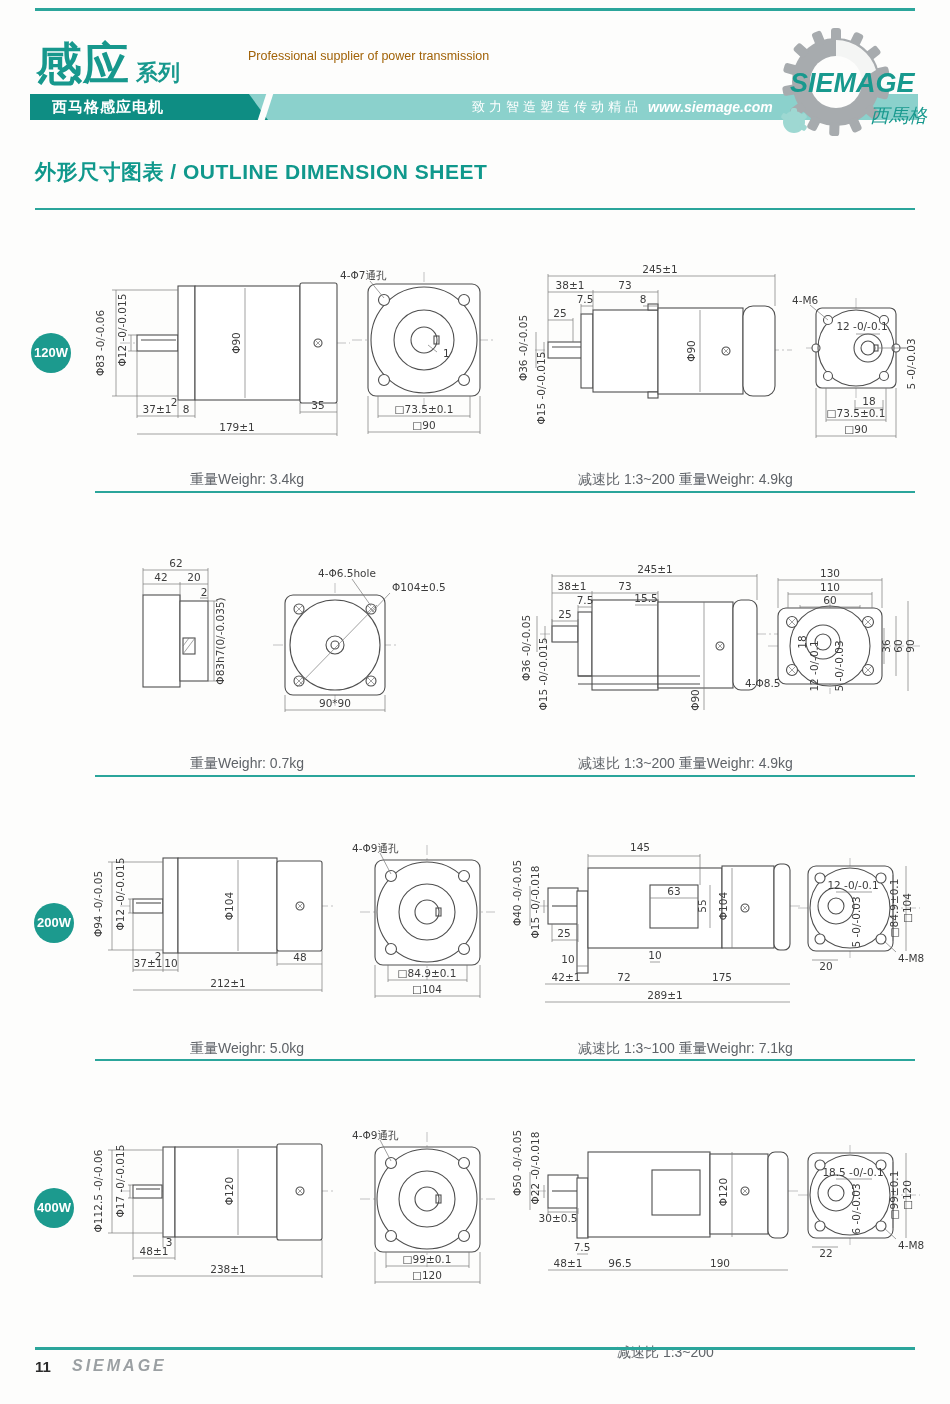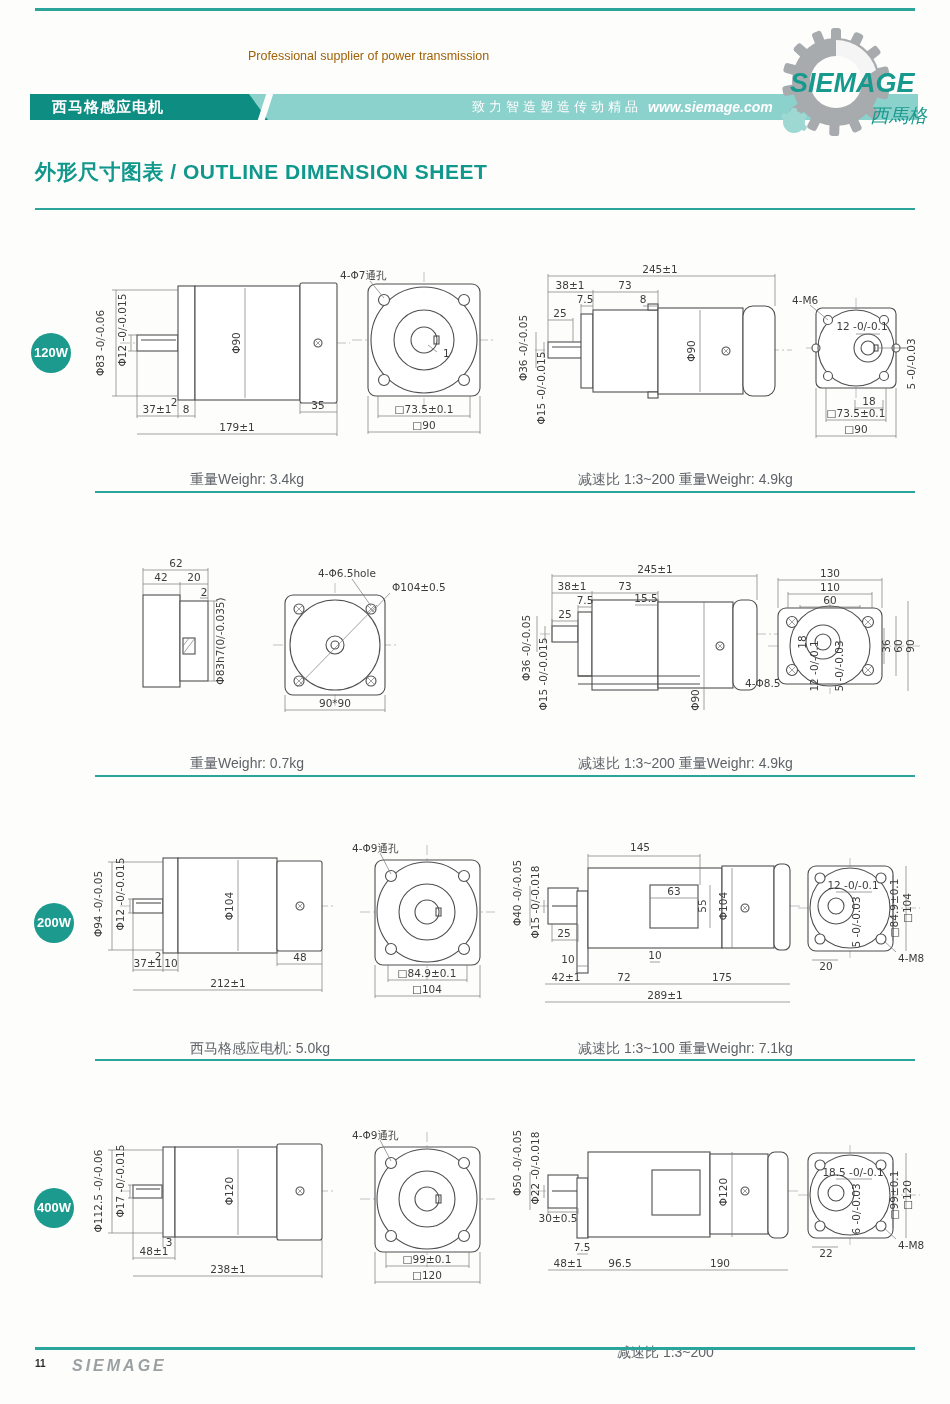--- a/index.html
+++ b/index.html
@@ -21,40 +21,43 @@
   #banner-product{left:52px;font-size:15px;font-weight:bold;letter-spacing:1px;text-align:center;}
   #banner-slogan{left:472px;font-size:13px;letter-spacing:4px;}
   #banner-url{left:648px;font-size:14px;font-weight:bold;font-style:italic;}
   #page-title{position:absolute;left:35px;top:158px;font-size:21px;font-weight:bold;color:#10988c;letter-spacing:.5px;}
   
   .badge{position:absolute;width:40px;height:40px;border-radius:50%;background:#1c9a8e;color:#fff;
          font-size:13px;font-weight:bold;text-align:center;line-height:40px;}
   
   .caption{position:absolute;font-size:14px;color:#5f6368;}
   
-  #page-num{position:absolute;left:35px;top:1358px;font-size:10px;font-weight:bold;color:#2b2b2b;}
+  #page-num{position:absolute;left:35px;top:1358px;font-size:15px;font-weight:bold;color:#2b2b2b;}
   #footer-brand{position:absolute;left:72px;top:1357px;font-size:16px;font-weight:bold;font-style:italic;
                 color:#9ba0a3;letter-spacing:3px;}
   
   svg.row{position:absolute;left:0;}
   svg text{font-family:"DejaVu Sans",sans-serif;font-size:10.5px;fill:#3c3c3c;}
   .ln{fill:none;stroke:#4f4f4f;stroke-width:1.1;}
   .lnf{fill:#ffffff;stroke:#4f4f4f;stroke-width:1.1;}
   .dim{stroke:#787878;stroke-width:0.7;fill:none;}
   .cl{stroke:#9a9a9a;stroke-width:0.6;stroke-dasharray:10 3 2 3;fill:none;}
   .logo-name{font-family:"Liberation Sans",sans-serif;font-size:27px;font-weight:bold;font-style:italic;fill:#18998e;}
   .logo-cn{font-family:"Liberation Sans",sans-serif;font-size:19px;font-style:italic;fill:#18998e;}
 </style>
 </head>
 <body>
 
 <div id="page">
 
   <div class="rule" style="left:35px;top:8px;width:880px;height:3px;"></div>
 
+  <div class="abs" style="left:36px;top:34px;white-space:nowrap;">
+    <span id="series-big">感应</span><span id="series-small">系列</span>
+  </div>
 
   <div class="abs" style="left:248px;top:46px;">
     <div id="slogan-en">Professional supplier of power transmission</div>
   </div>
 
   <div id="banner-light"></div>
   <div id="banner-dark"></div>
   <div id="banner-slash"></div>
   <div id="banner-product" class="banner-txt">西马格感应电机</div>
   <div id="banner-slogan" class="banner-txt">致力智造塑造传动精品</div>
@@ -405,21 +408,21 @@
       <path class="dim" d="M812 960 H838"></path>
       <path class="dim" d="M896 952 L884 941"></path>
       <text x="853" y="889" text-anchor="middle">12 -0/-0.1</text>
       <text transform="rotate(-90 898 908)" x="898" y="908" text-anchor="middle">□84.9±0.1</text>
       <text transform="rotate(-90 911 908)" x="911" y="908" text-anchor="middle">□104</text>
       <text transform="rotate(-90 860 922)" x="860" y="922" text-anchor="middle">5 -0/-0.03</text>
       <text x="826" y="970" text-anchor="middle">20</text>
       <text x="898" y="962">4-M8</text>
     </g>
   </svg>
-  <div class="caption" style="left:190px;top:1040px;">西马格感应电机: 5.0kg</div>
+  <div class="caption" style="left:190px;top:1040px;">重量Weighr: 5.0kg</div>
   <div class="caption" style="left:578px;top:1040px;">减速比 1:3~100  重量Weighr: 7.1kg</div>
   <div class="rule" style="left:95px;top:1059px;width:820px;height:2px;"></div>
 
   <svg class="row" style="top:1105px;" width="950" height="260" viewBox="0 1105 950 260">
 
     <g>
       <path class="cl" d="M120 1191 H335"></path>
       <rect class="lnf" x="133" y="1185" width="29" height="13"></rect>
       <path class="ln" d="M136 1189 H160"></path>
       <rect class="lnf" x="163" y="1147" width="12" height="90"></rect>

